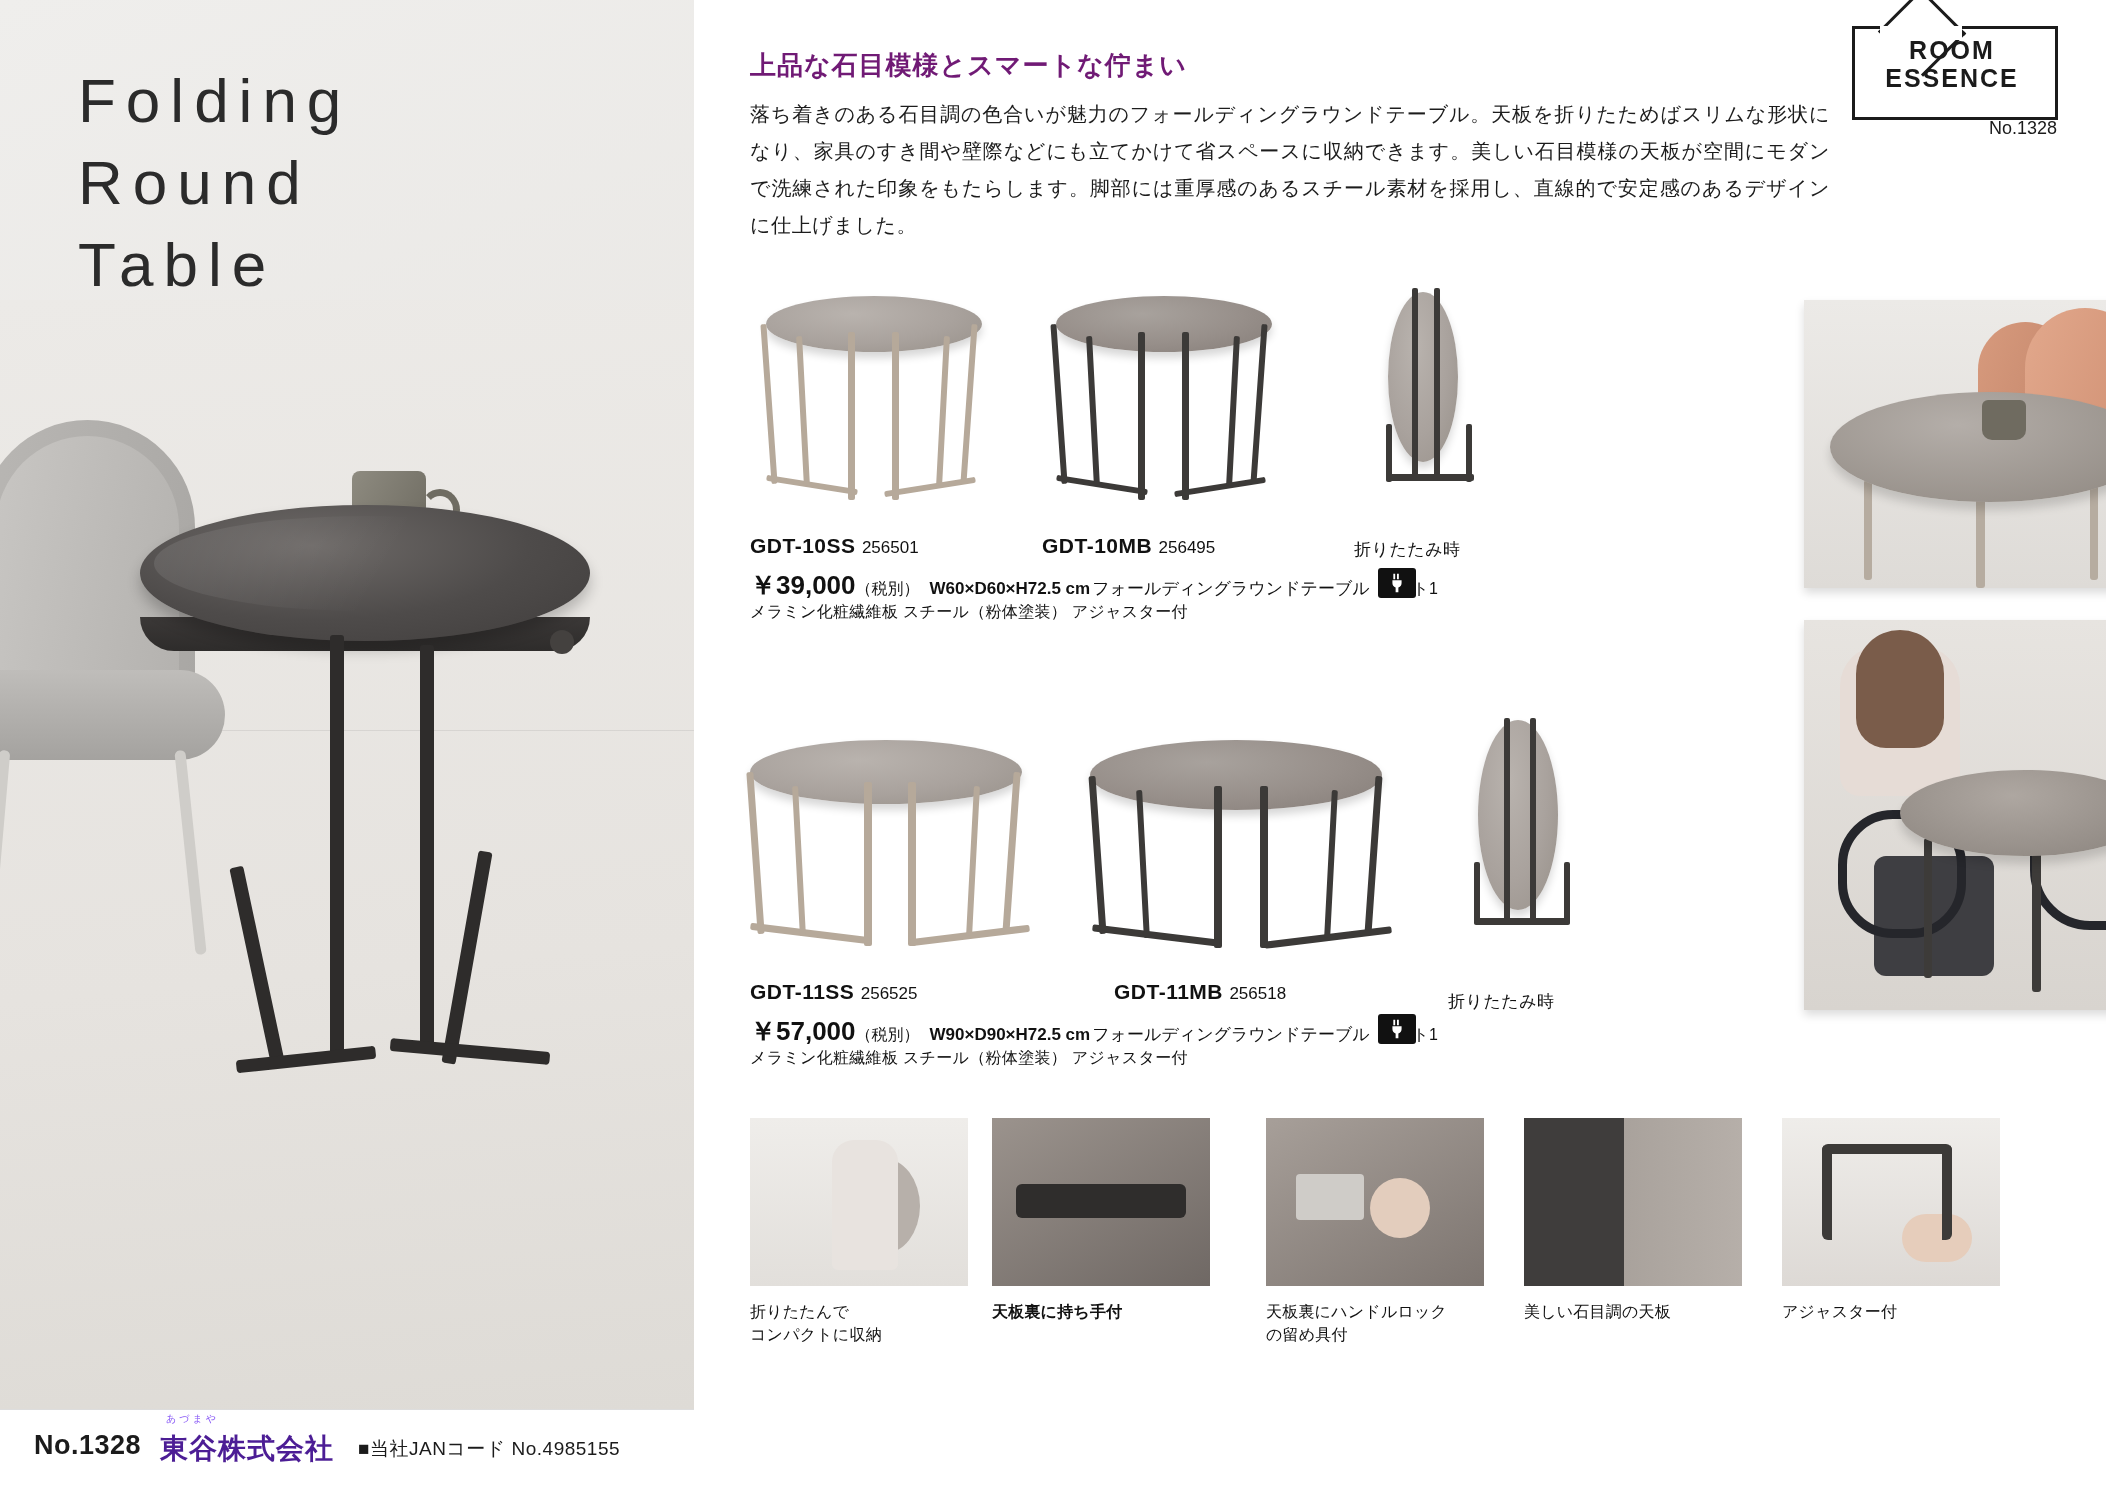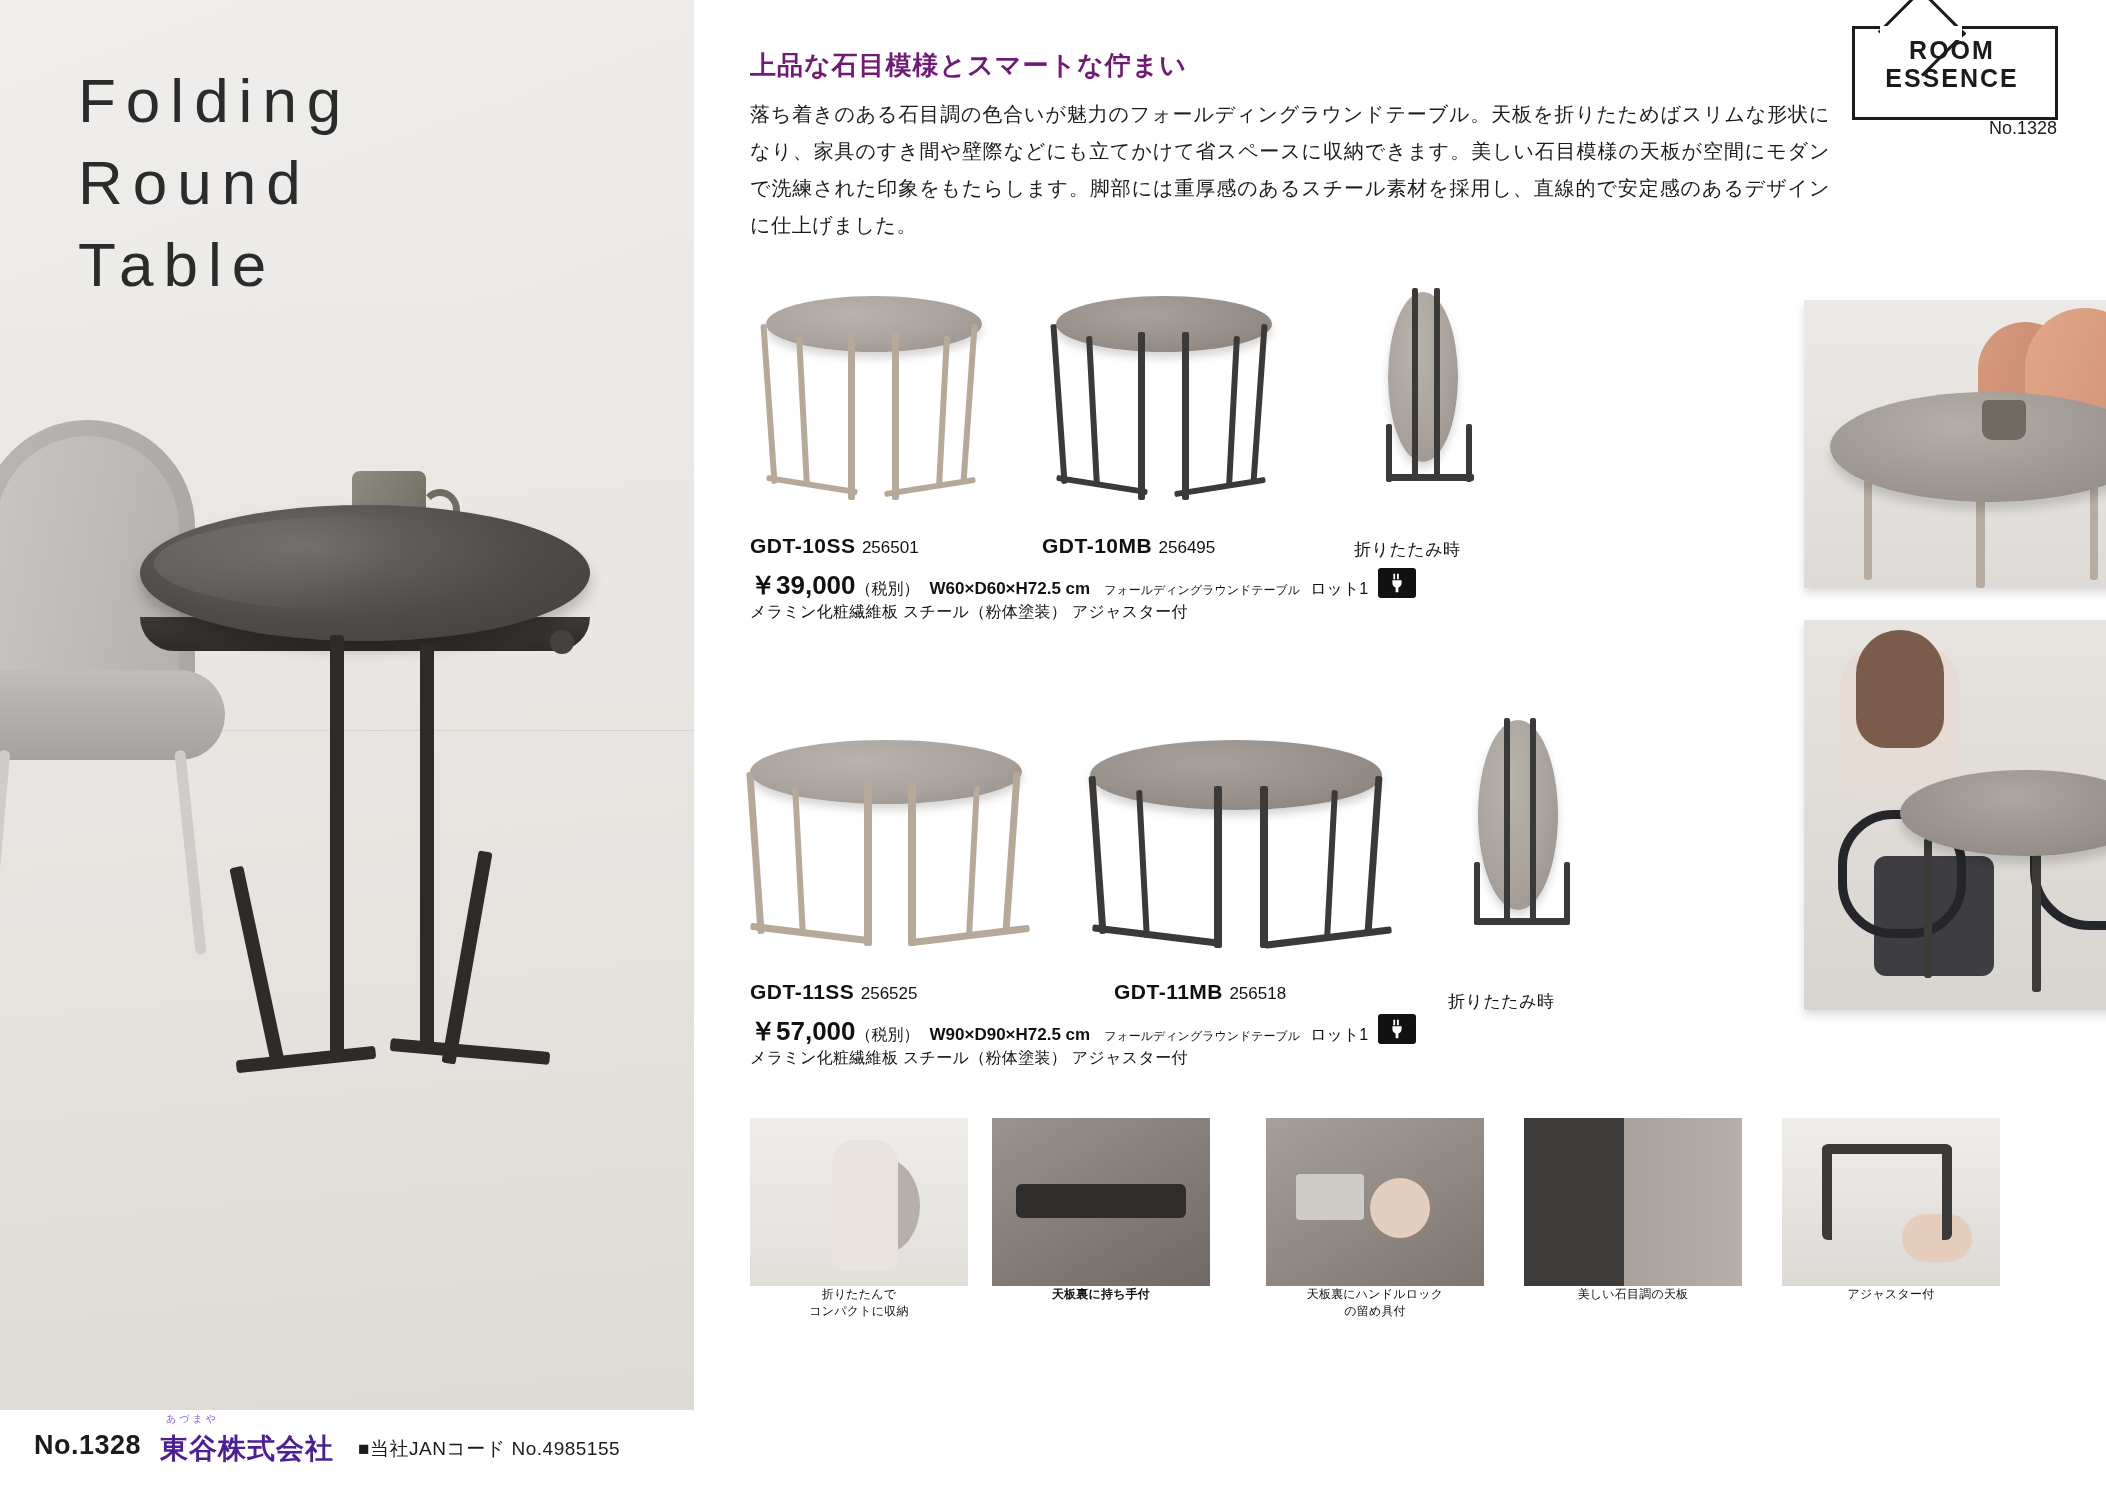--- a/index.html
+++ b/index.html
@@ -144,21 +144,21 @@
   .code{
     position:absolute;font-size:21px;font-weight:bold;color:#111;letter-spacing:.5px;
   }
   .code .num{font-size:17px;font-weight:normal;letter-spacing:0;}
   .foldlabel{position:absolute;font-size:17px;color:#111;letter-spacing:.5px;}
 
   .price-line{position:absolute;left:8px;font-size:16px;color:#111;}
   .price{font-size:26px;font-weight:bold;letter-spacing:0;}
   .price-tax{font-size:16px;}
   .dims{font-size:17px;font-weight:bold;margin-left:10px;}
-  .pname{font-size:12px;margin-left:14px;}
+  .pname{font-size:17px;margin-left:2px;}
   .lot{font-size:16px;margin-left:10px;}
   .spec-line{position:absolute;left:8px;font-size:16px;color:#111;letter-spacing:.3px;}
   .tool-badge{
     position:absolute;width:38px;height:30px;background:#111;border-radius:3px;
     display:flex;align-items:center;justify-content:center;
   }
   .tool-badge svg{width:24px;height:22px;}
 
   
   .life{position:absolute;overflow:hidden;background:#ddd9d5;}
@@ -182,21 +182,21 @@
     background:radial-gradient(ellipse at 45% 30%,#aea7a1,#8a837d);box-shadow:0 8px 10px rgba(0,0,0,.15);}
   .lf2-chairdark{position:absolute;left:226px;top:172px;width:120px;height:120px;border-radius:60px;border:9px solid #25262b;}
   .lf2-chairdark2{position:absolute;left:34px;top:190px;width:110px;height:110px;border-radius:55px;border:9px solid #25262b;}
   .lf2-legs{position:absolute;background:#3d3b39;border-radius:3px;}
   .lf2-pants{position:absolute;left:70px;top:236px;width:120px;height:120px;background:#3e3e42;border-radius:12px;}
 
   
   .features{position:absolute;left:56px;top:1118px;width:1320px;height:300px;}
   .feat{position:absolute;width:218px;}
   .feat-img{width:218px;height:168px;overflow:hidden;position:relative;background:#dbd7d3;}
-  .feat-cap{text-align:center;font-size:12px;line-height:1.45;color:#111;letter-spacing:.2px;}
+  .feat-cap{margin-top:14px;font-size:16px;line-height:1.45;color:#111;letter-spacing:.2px;}
 
   .fi1{background:linear-gradient(180deg,#efedea,#e2dfdb);}
   .fi1:after{content:"";position:absolute;left:82px;top:22px;width:66px;height:130px;background:#e8e3df;border-radius:22px 22px 6px 6px;}
   .fi1:before{content:"";position:absolute;left:96px;top:40px;width:74px;height:96px;border-radius:50%;background:#b7b0aa;}
 
   .fi2{background:linear-gradient(150deg,#9b938d,#6f6864);}
   .fi2:after{content:"";position:absolute;left:24px;top:66px;width:170px;height:34px;border-radius:6px;background:#2f2d2c;}
   .fi2:before{content:"";position:absolute;left:36px;top:72px;width:146px;height:20px;border-radius:4px;background:#d6d2cd;}
 
   .fi3{background:linear-gradient(150deg,#a79f99,#7d7570);}

